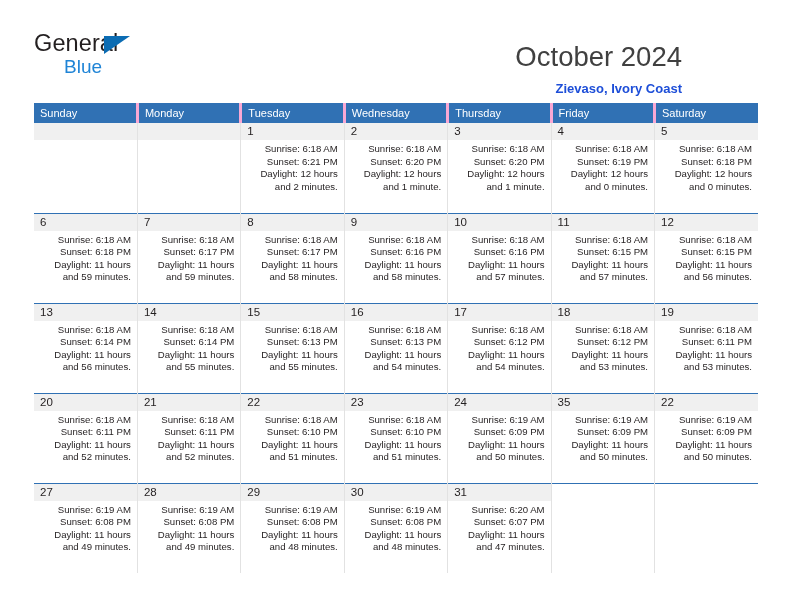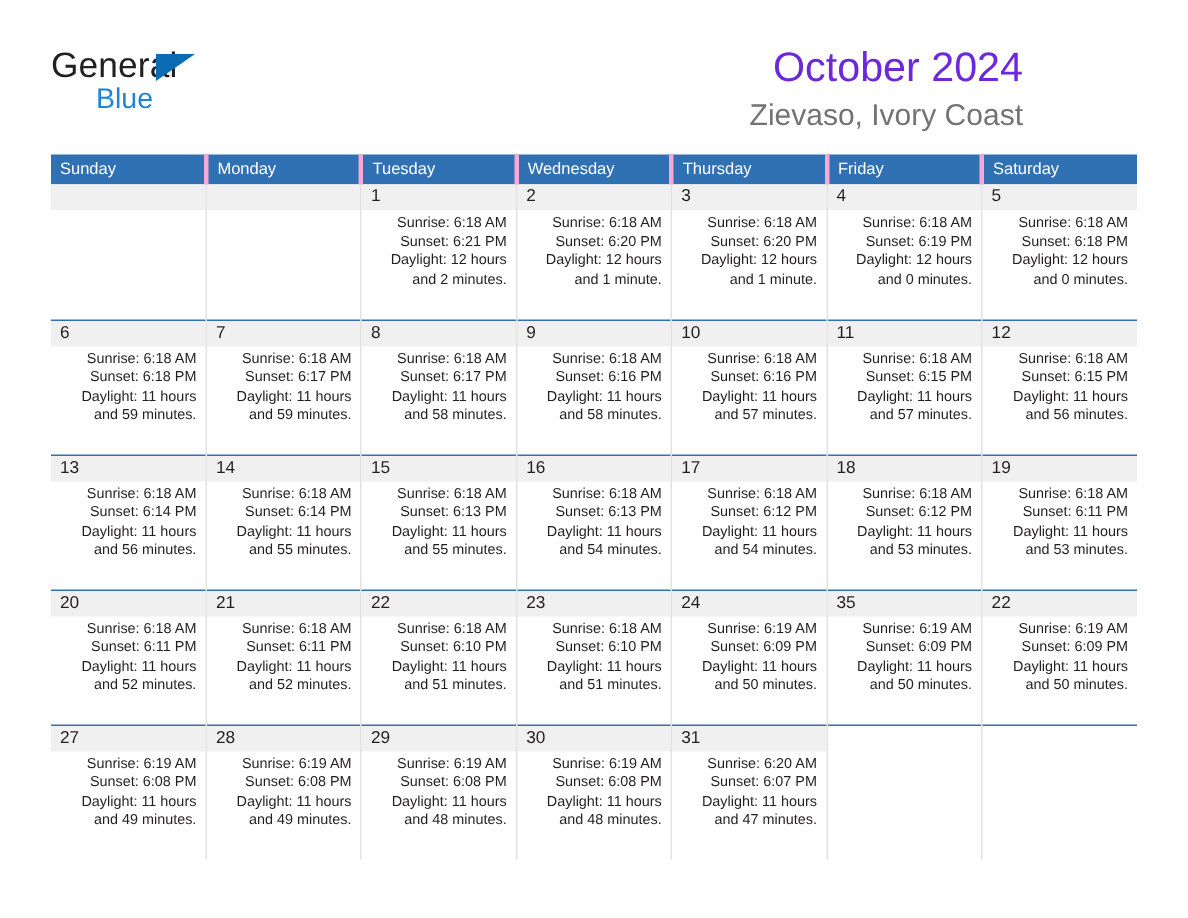--- a/index.html
+++ b/index.html
@@ -67,30 +67,32 @@
 
   .title-block {
     position: absolute;
     right: 0;
     top: 0;
     text-align: right;
   }
   .cal-title {
     font-size: 27.5px;
     font-weight: normal;
-    color: #6d28d9;
+    color: #404040;
     line-height: 34px;
     white-space: nowrap;
+    margin-top: 12px;
   }
   .cal-subtitle {
-    font-size: 20px;
-    color: #737373;
+    font-size: 13px;
+    color: #1d4ed8;
     line-height: 20px;
     margin-top: 5px;
     white-space: nowrap;
+    font-weight: bold;
   }
 
   
   .calendar {
     position: absolute;
     left: 34px;
     top: 103px;
     width: 724px;
     border-collapse: collapse;
     table-layout: fixed;

